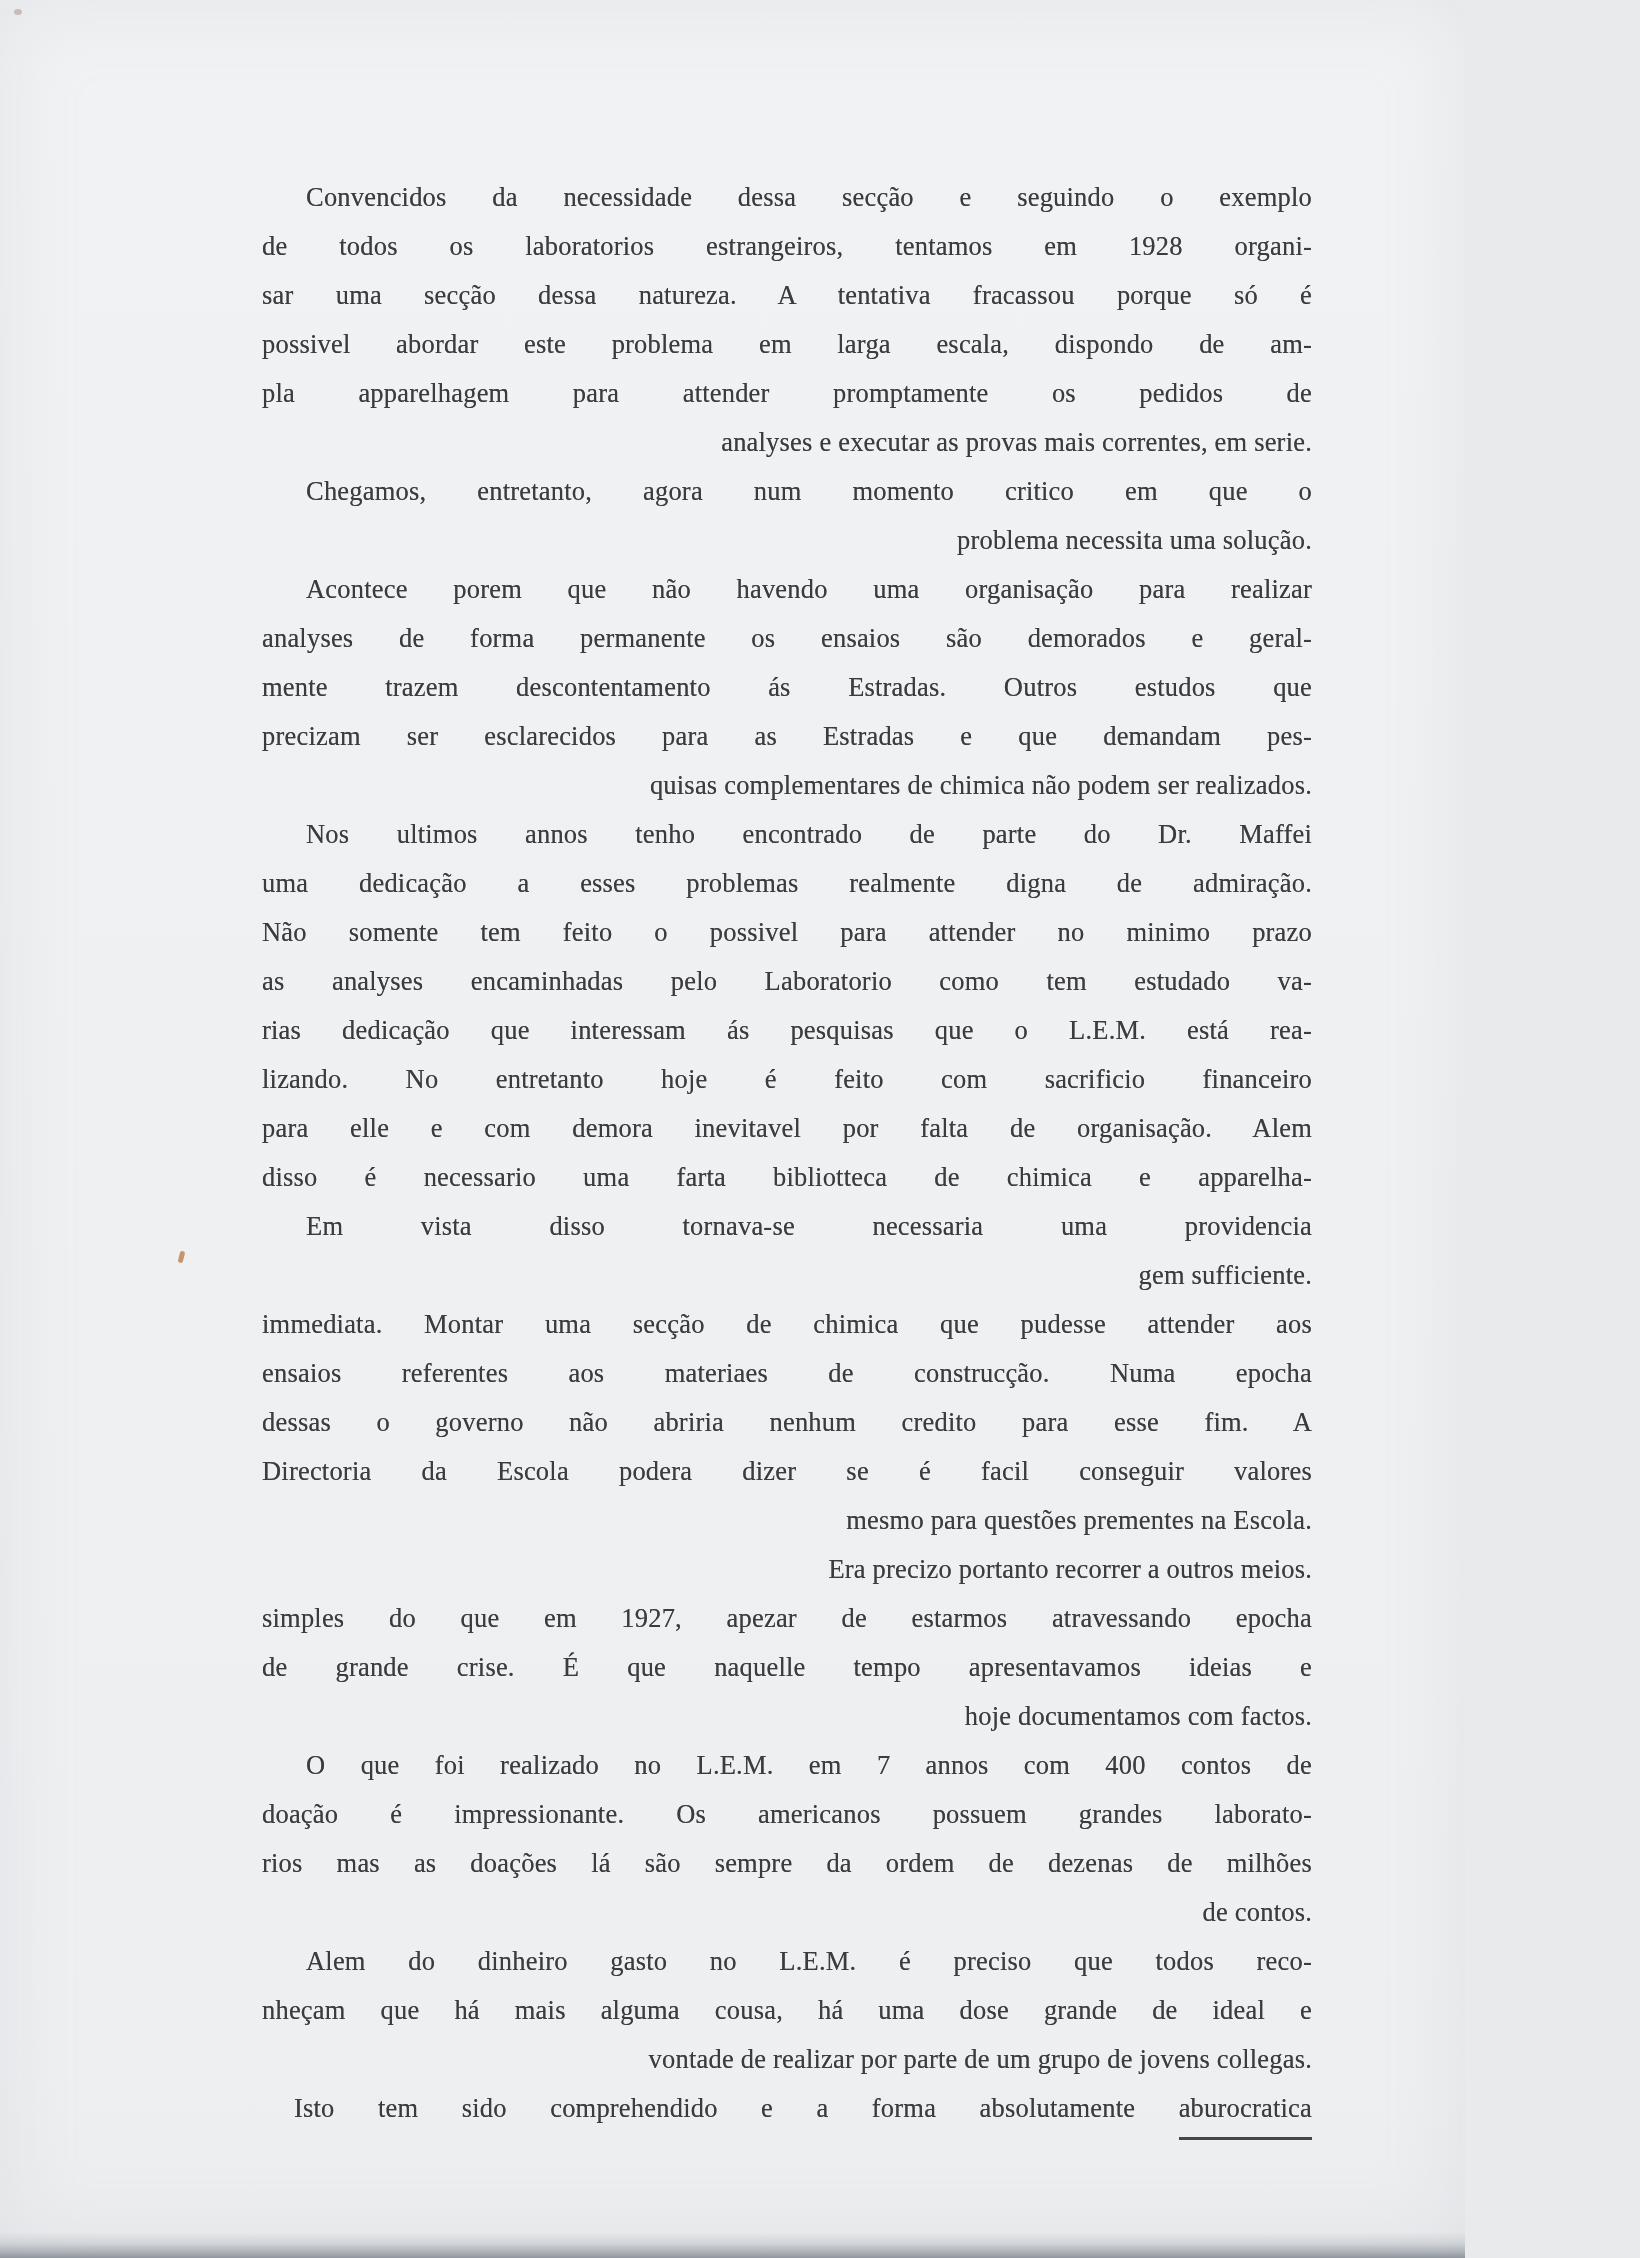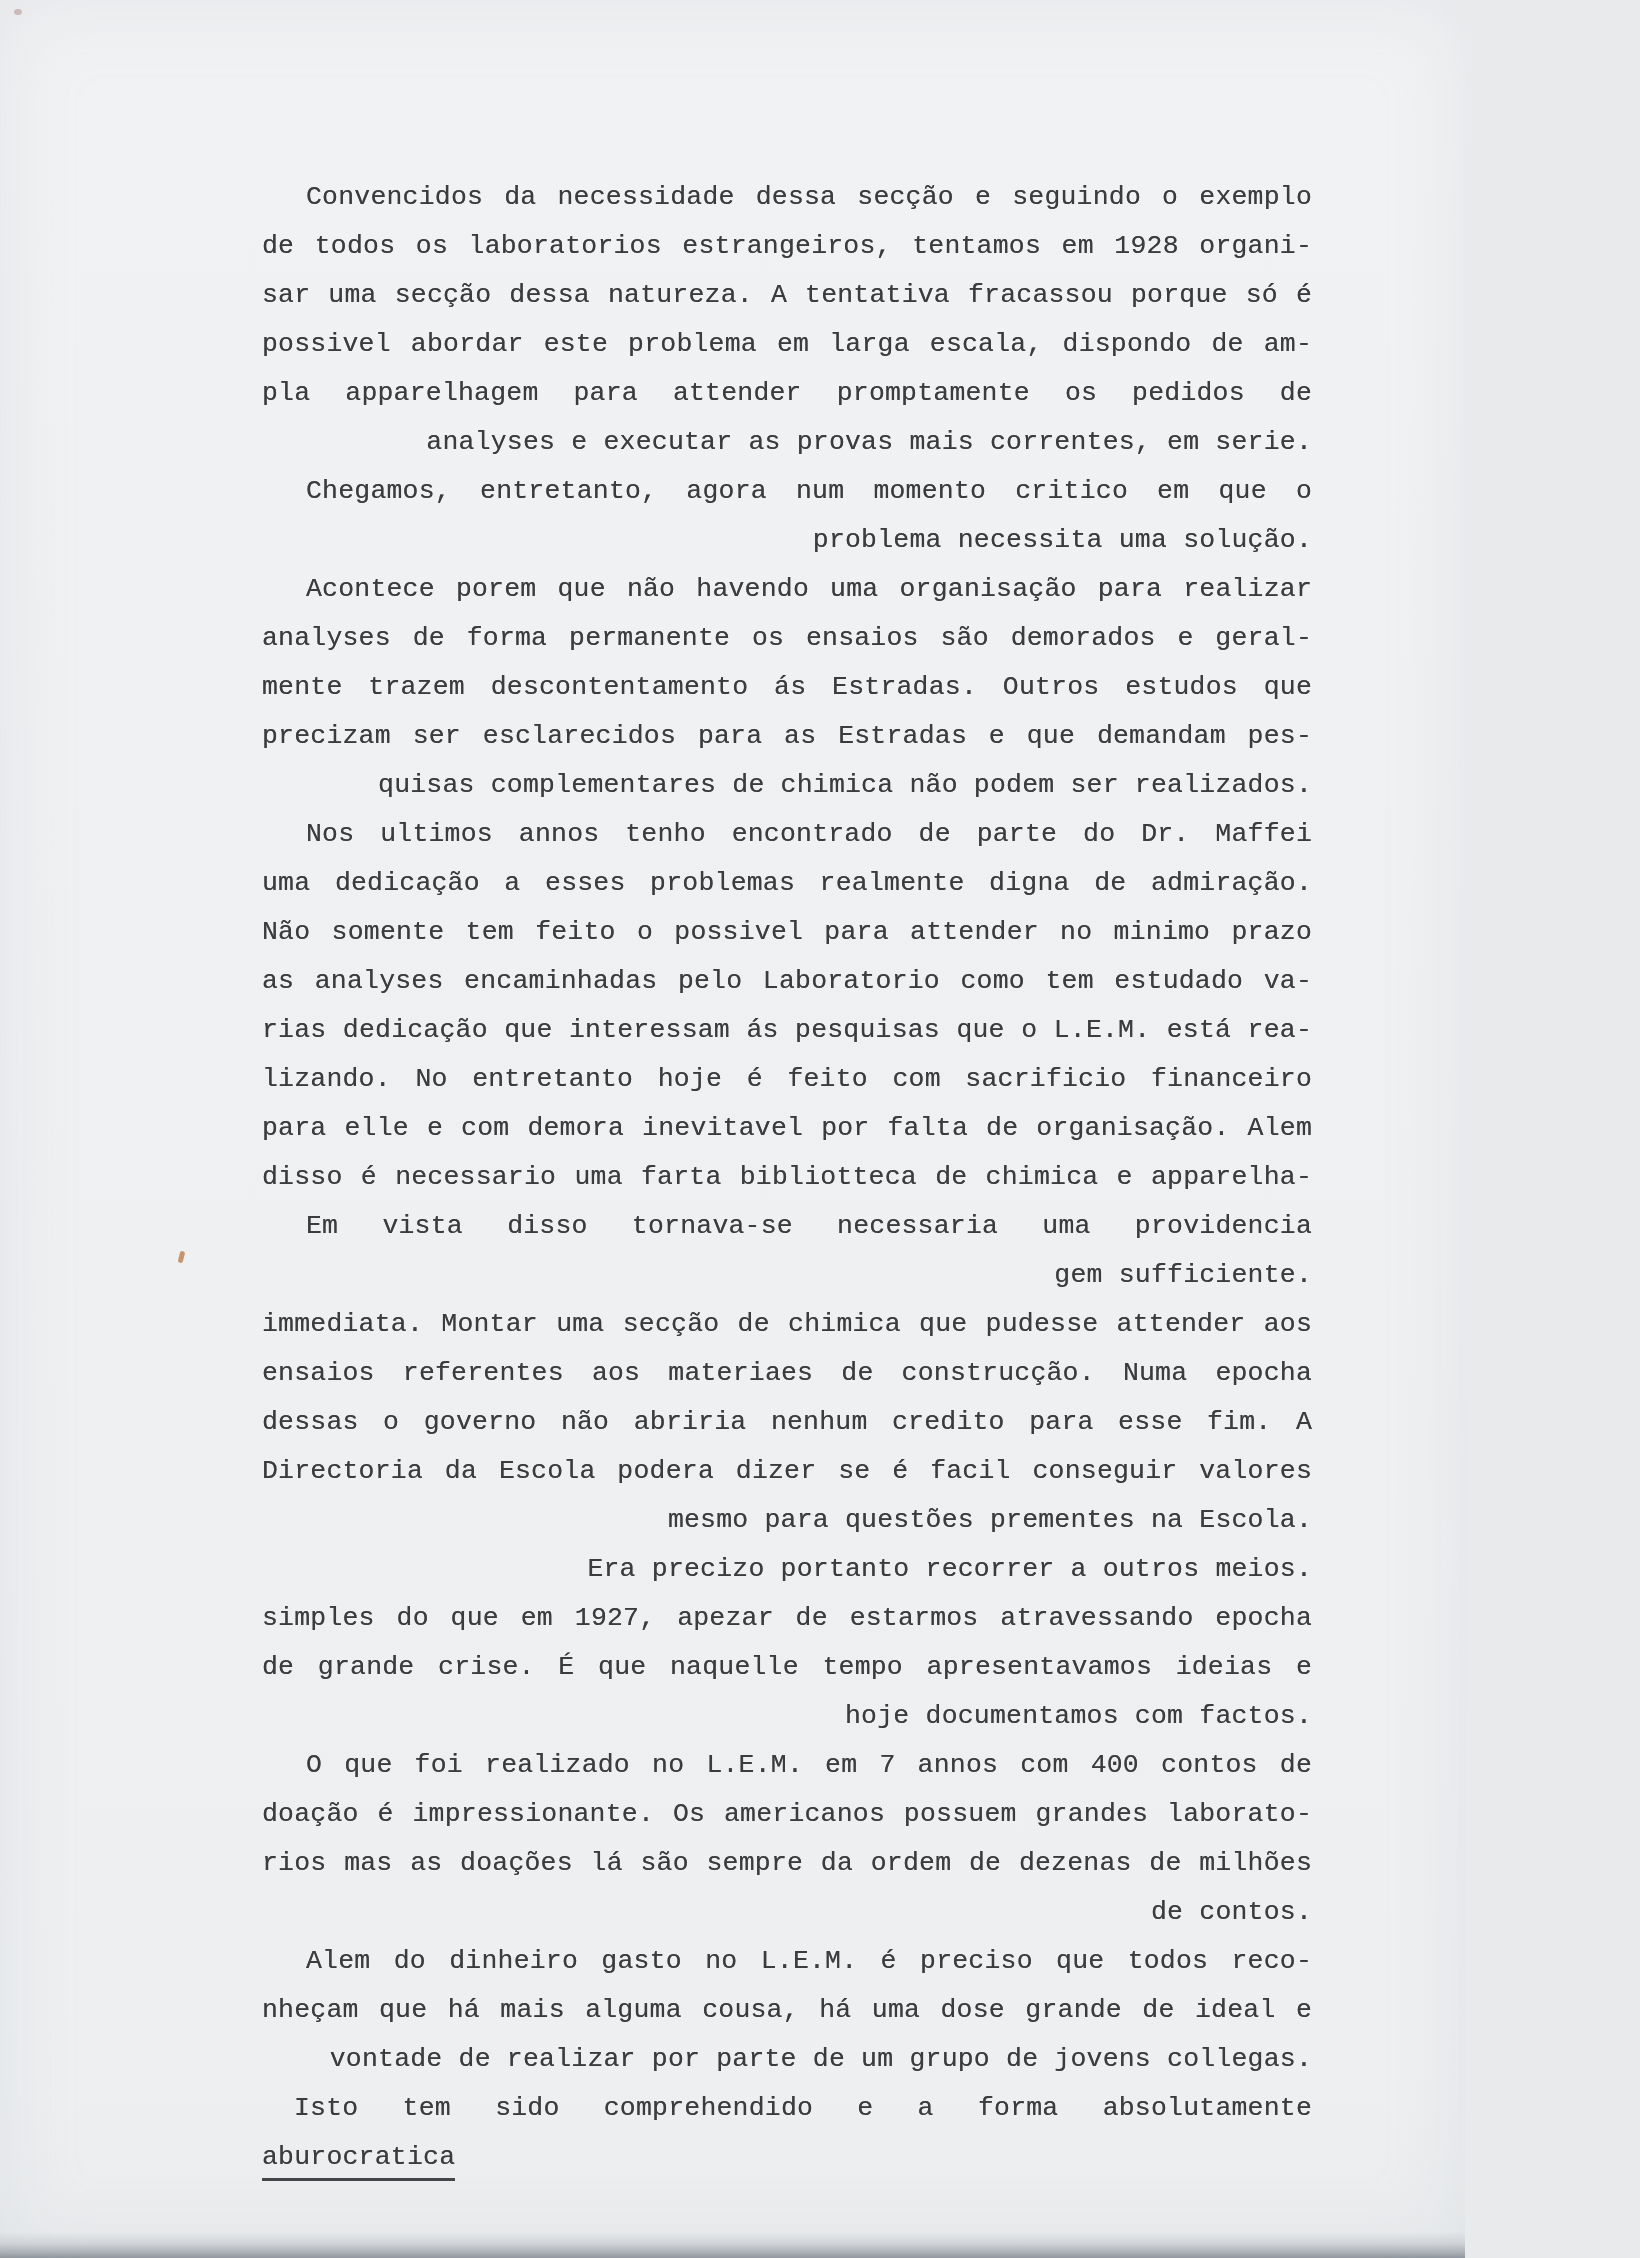--- a/index.html
+++ b/index.html
@@ -7,21 +7,21 @@
     padding: 0;
     background: #e8eaec;
   }
   .page {
     position: relative;
     width: 1465px;
     height: 2258px;
     background: linear-gradient(180deg, #f1f2f4 0%, #eff0f2 55%, #edeff1 92%, #eaecee 100%);
     box-shadow: inset 0 0 79px rgba(180,186,192,0.22);
     overflow: hidden;
-    font-family: Liberation Mono, monospace;
+    font-family: Liberation Serif, serif;
   }
   .text-block {
     position: absolute;
     left: 262px;
     top: 173px;
     width: 1050px;
   }
   .line {
     height: 49px;
     line-height: 49px;
@@ -33,21 +33,21 @@
     text-align: right;
   }
   .line.justify {
     text-align: justify;
     text-align-last: justify;
   }
   .line.indent { text-indent: 44px; }
   .line.indent-sm { text-indent: 32px; }
   .underlined {
     border-bottom: 3.5px solid #46464a;
-    padding-bottom: 6px;
+    padding-bottom: 14px;
   }
   .scan-edge-bottom {
     position: absolute;
     left: 0;
     bottom: 0;
     width: 100%;
     height: 26.5px;
     background: linear-gradient(to bottom,
       rgba(168,174,180,0) 0%,
       rgba(168,174,180,0.35) 45%,

